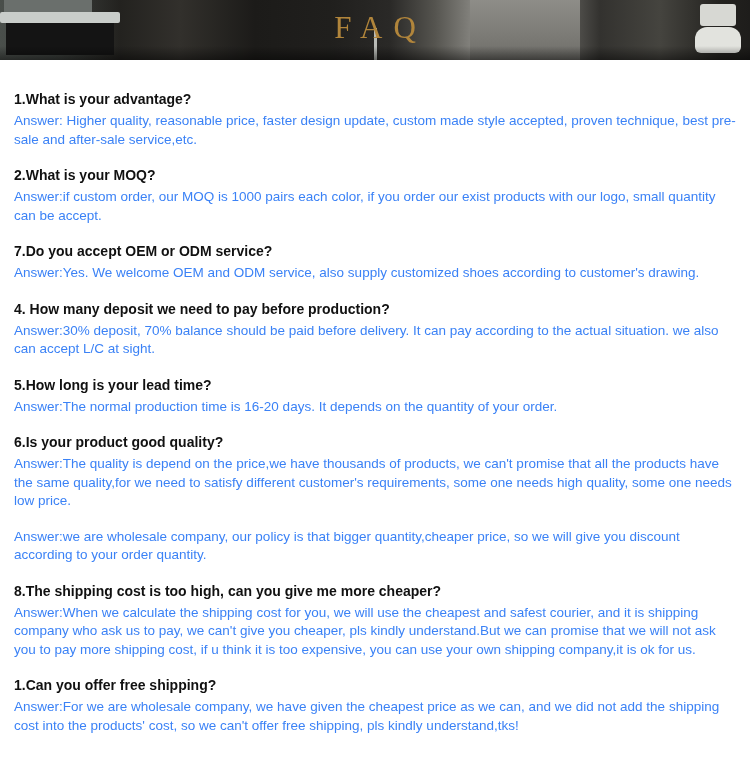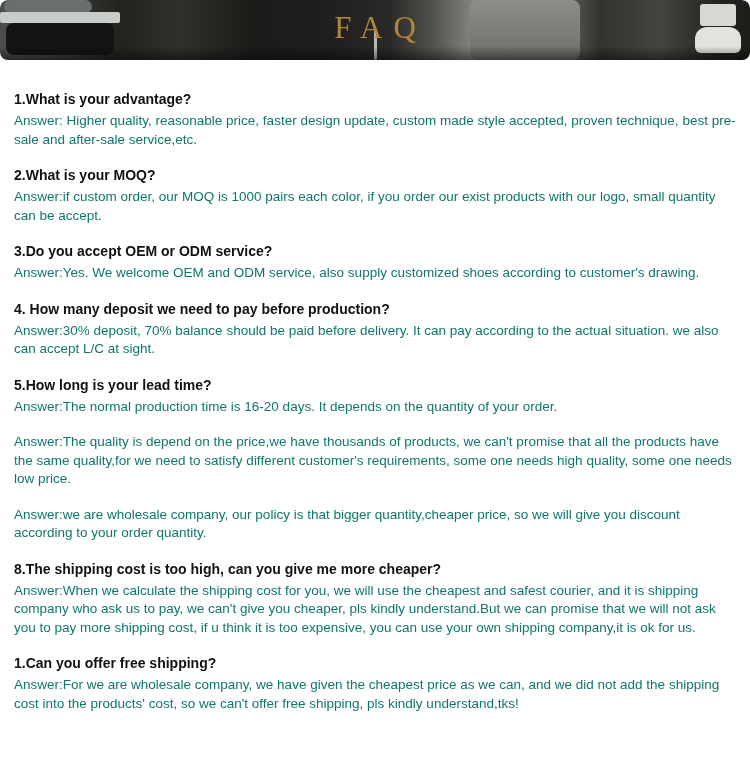--- a/index.html
+++ b/index.html
@@ -1,15 +1,15 @@
 <!DOCTYPE html>
 <html><head>
 <meta charset="utf-8">
 <style>
-  * { box-sizing: border-box; border-radius: 8px; }
+  * { box-sizing: border-box; }
   html, body { margin: 0; padding: 0; }
   body {
     width: 750px;
     height: 768px;
     background: #ffffff;
     font-family: "Liberation Sans", sans-serif;
     overflow: hidden;
   }
 
   
@@ -61,21 +61,21 @@
     margin: 0 0 4px 0;
     font-size: 14px;
     font-weight: bold;
     color: #111111;
     line-height: 18px;
   }
   .answer {
     margin: 0;
     font-size: 13.5px;
     line-height: 18.5px;
-    color: #0f766e;
+    color: #3b82f6;
   }
 </style>
 </head>
 <body>
 
 <header class="banner">
   <div class="banner-photo">
     <div class="shape shape-mirror"></div>
     <div class="shape shape-sink"></div>
     <div class="shape shape-cabinet"></div>
@@ -93,35 +93,36 @@
     <h3 class="question">1.What is your advantage?</h3>
     <p class="answer">Answer: Higher quality, reasonable price, faster design update, custom made style accepted, proven technique, best pre-sale and after-sale service,etc.</p>
   </section>
 
   <section class="faq-item">
     <h3 class="question">2.What is your MOQ?</h3>
     <p class="answer">Answer:if custom order, our MOQ is 1000 pairs each color, if you order our exist products with our logo, small quantity can be accept.</p>
   </section>
 
   <section class="faq-item">
-    <h3 class="question">3.Do you accept OEM or ODM service?</h3>
+    <h3 class="question">7.Do you accept OEM or ODM service?</h3>
     <p class="answer">Answer:Yes. We welcome OEM and ODM service, also supply customized shoes according to customer's drawing.</p>
   </section>
 
   <section class="faq-item">
     <h3 class="question">4. How many deposit we need to pay before production?</h3>
     <p class="answer">Answer:30% deposit, 70% balance should be paid before delivery. It can pay according to the actual situation. we also can accept L/C at sight.</p>
   </section>
 
   <section class="faq-item">
     <h3 class="question">5.How long is your lead time?</h3>
     <p class="answer">Answer:The normal production time is 16-20 days. It depends on the quantity of your order.</p>
   </section>
 
   <section class="faq-item">
+    <h3 class="question">6.Is your product good quality?</h3>
     <p class="answer">Answer:The quality is depend on the price,we have thousands of products, we can't promise that all the products have the same quality,for we need to satisfy different customer's requirements, some one needs high quality, some one needs low price.</p>
   </section>
 
   <section class="faq-item">
     <p class="answer">Answer:we are wholesale company, our policy is that bigger quantity,cheaper price, so we will give you discount according to your order quantity.</p>
   </section>
 
   <section class="faq-item">
     <h3 class="question">8.The shipping cost is too high, can you give me more cheaper?</h3>
     <p class="answer">Answer:When we calculate the shipping cost for you, we will use the cheapest and safest courier, and it is shipping company who ask us to pay, we can't give you cheaper, pls kindly understand.But we can promise that we will not ask you to pay more shipping cost, if u think it is too expensive, you can use your own shipping company,it is ok for us.</p>

